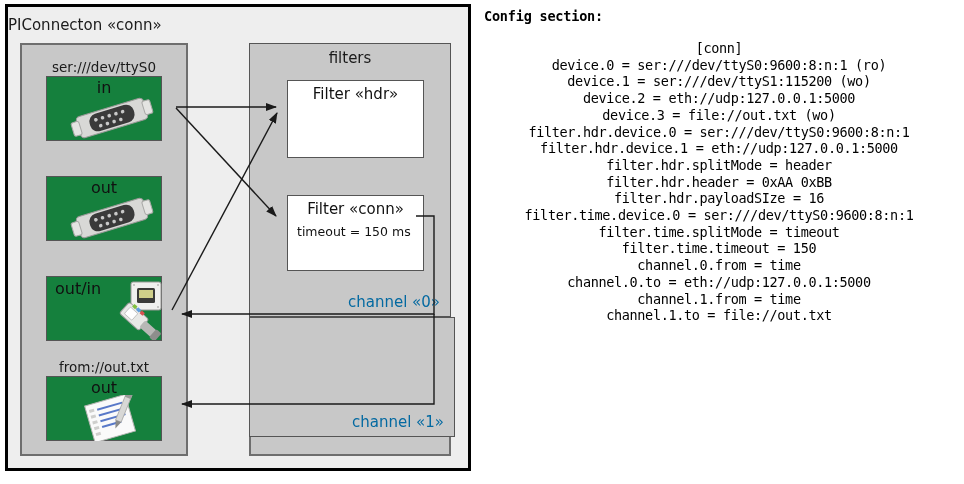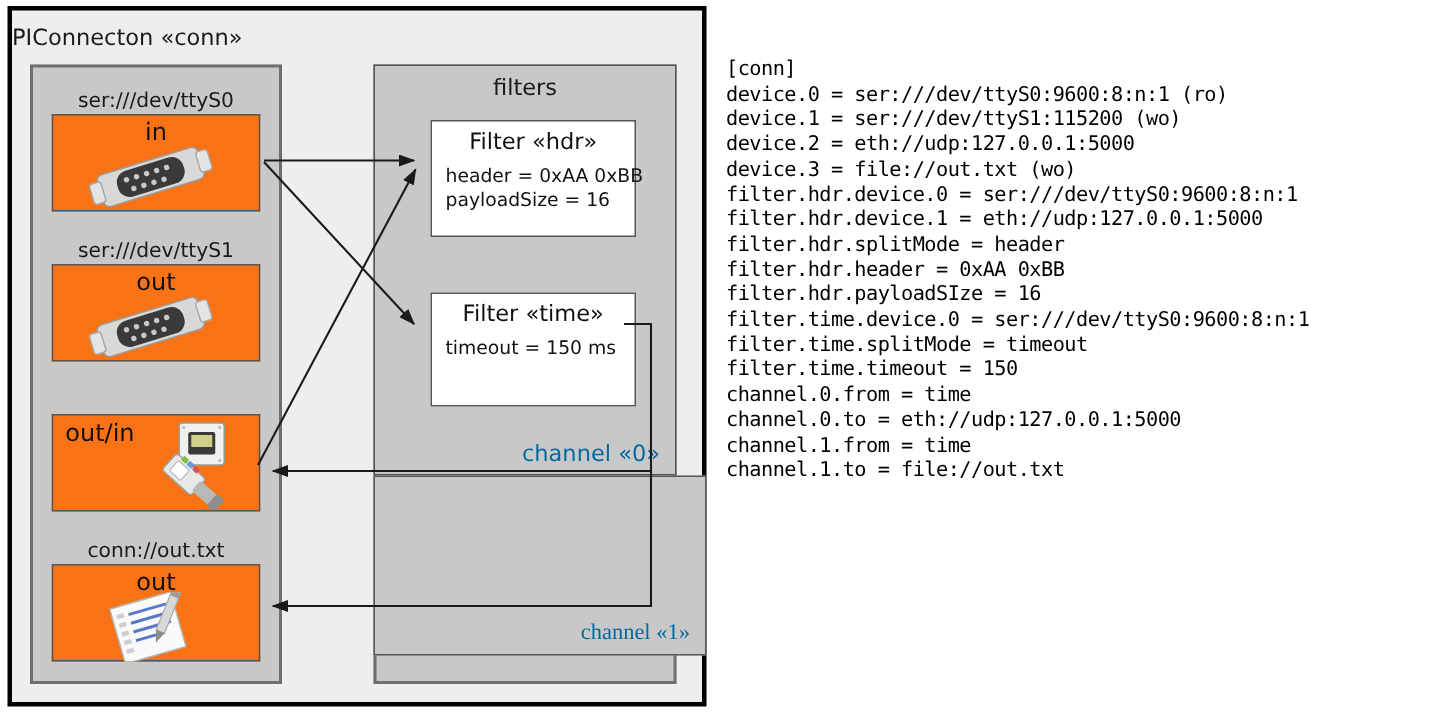--- a/index.html
+++ b/index.html
@@ -18,30 +18,30 @@
   .pkg-title{position:absolute;left:0;top:6px;width:100%;text-align:center;
        font-size:15px;color:#1a1a1a;}
 
   
   #devices{left:12px;top:36px;width:168px;height:413px;}
   #filters{left:241px;top:36px;width:202px;height:413px;}
 
   
   #channel0{position:absolute;left:241px;top:36px;width:202px;height:274px;
             background:#c8c8c8;border:1px solid #555;box-sizing:border-box;}
-  #channel1{position:absolute;left:241px;top:310px;width:222px;height:120px;
-            background:#c8c8c8;border:1px solid #555;box-sizing:border-box;font-family:Liberation Serif, serif;}
+  #channel1{position:absolute;left:241px;top:310px;width:206px;height:120px;
+            background:#c8c8c8;border:1px solid #555;box-sizing:border-box;}
   .ch-label{position:absolute;right:10px;bottom:5px;font-size:15px;color:#0369a1;}
 
   
   .dev{position:absolute;}
   .dev-caption{position:absolute;left:0;top:0;width:100%;text-align:center;
        font-size:13.5px;color:#1a1a1a;white-space:nowrap;}
   .dev-box{position:absolute;left:50%;transform:translateX(-50%);top:17px;
-       width:139px;height:65px;background:#f97316;border:1.5px solid #555;
+       width:116px;height:65px;background:#15803d;border:1.5px solid #555;
        box-sizing:border-box;}
   .dev-io{position:absolute;left:0;top:1px;width:100%;text-align:center;
        font-size:16px;color:#111;}
   .dev-io.left{text-align:left;left:8px;width:auto;}
   .dev-icon{position:absolute;}
 
   
   .filt{position:absolute;background:#ffffff;border:1.5px solid #555;
         box-sizing:border-box;}
   .filt-title{position:absolute;left:0;top:4px;width:100%;text-align:center;
@@ -50,23 +50,23 @@
         line-height:16px;}
 
   
   #wires{position:absolute;left:0;top:0;width:964px;height:484px;
          pointer-events:none;}
 
   
   #config{position:absolute;left:484px;top:8px;width:470px;}
   #config-head{font-family:"DejaVu Sans Mono",monospace;font-weight:bold;
          font-size:13.5px;color:#000;letter-spacing:-0.2px;}
-  #config-body{margin-top:30px;font-family:"DejaVu Sans Mono",monospace;
+  #config-body{margin-top:16px;font-family:"DejaVu Sans Mono",monospace;
          font-size:13.5px;line-height:16.7px;color:#000;white-space:pre;
-         letter-spacing:-0.35px;}
+         letter-spacing:-0.35px;text-align:center;}
 </style>
 </head>
 <body>
 
 <div id="diagram">
 
   <div id="diagram-title">PIConnecton «conn»</div>
 
   <div class="pkg" id="devices"></div>
 
@@ -103,21 +103,20 @@
               <circle cx="51" cy="25" r="1.8"></circle>
           </g>
           <rect x="2" y="14" width="8" height="14" rx="2" fill="#e4e4e2" stroke="#a8a8a6" stroke-width="1"></rect>
           <rect x="76" y="14" width="8" height="14" rx="2" fill="#e4e4e2" stroke="#a8a8a6" stroke-width="1"></rect>
         </g>
       </svg>
     </div>
   </div>
 
   <div class="dev" style="left:12px;top:152px;width:168px;height:90px;">
-    <div class="dev-caption">ser:///dev/ttyS1</div>
     <div class="dev-box">
       <div class="dev-io">out</div>
       <svg class="dev-icon" style="left:22px;top:20px;" width="86" height="42" viewBox="0 0 86 42">
         <g transform="rotate(-17 43 21)">
           <rect x="8" y="10" width="70" height="22" rx="4" fill="#d8d8d6" stroke="#9a9a98" stroke-width="1"></rect>
           <rect x="20" y="12" width="46" height="18" rx="8" fill="#3a3a3a"></rect>
           <g fill="#c9c9c9">
             <circle cx="27" cy="18" r="1.8"></circle>
               <circle cx="34" cy="18" r="1.8"></circle>
             <circle cx="41" cy="18" r="1.8"></circle>
@@ -153,21 +152,21 @@
           <rect x="26" y="26" width="4" height="3.5" fill="#5f9fe0"></rect>
           <rect x="31" y="26" width="4" height="3.5" fill="#d85050"></rect>
           <rect x="40" y="31" width="16" height="9" rx="2" fill="#b8b8b6"></rect>
           <rect x="54" y="30" width="7" height="11" rx="2" fill="#8e8e8c"></rect>
         </g>
       </svg>
     </div>
   </div>
 
   <div class="dev" style="left:12px;top:352px;width:168px;height:90px;">
-    <div class="dev-caption">conn://out.txt</div>
+    <div class="dev-caption">from://out.txt</div>
     <div class="dev-box">
       <div class="dev-io">out</div>
       <svg class="dev-icon" style="left:30px;top:18px;" width="70" height="46" viewBox="0 0 70 46">
         <g transform="rotate(-16 35 23)">
           <rect x="12" y="4" width="42" height="38" fill="#fafafa" stroke="#b4b4b2" stroke-width="1"></rect>
           <g fill="#cfcfcd">
             <rect x="15" y="9" width="5" height="3"></rect>
               <rect x="15" y="15" width="5" height="3"></rect>
             <rect x="15" y="21" width="5" height="3"></rect>
               <rect x="15" y="27" width="5" height="3"></rect>
@@ -184,26 +183,24 @@
             <polygon points="42,30 48,30 45,38" fill="#8a8a88"></polygon>
             <rect x="42" y="0" width="6" height="5" fill="#9a9a98"></rect>
           </g>
         </g>
       </svg>
     </div>
   </div>
 
   <div class="filt" style="left:279px;top:73px;width:137px;height:78px;">
     <div class="filt-title">Filter «hdr»</div>
-    <div class="filt-body" style="white-space:pre;">header = 0xAA 0xBB
-payloadSize = 16</div>
   </div>
 
   <div class="filt" style="left:279px;top:188px;width:137px;height:76px;">
-    <div class="filt-title">Filter «time»</div>
+    <div class="filt-title">Filter «conn»</div>
     <div class="filt-body" style="white-space:pre;">timeout = 150 ms</div>
   </div>
 </div>
 
 <svg id="wires">
   <defs>
     <marker id="ah" markerWidth="11" markerHeight="8" refX="10" refY="4" orient="auto" markerUnits="userSpaceOnUse">
       <path d="M0,0 L11,4 L0,8 z" fill="#1a1a1a"></path>
     </marker>
   </defs>
@@ -213,20 +210,21 @@
   <path d="M176,108 L276,216" fill="none" stroke="#1a1a1a" stroke-width="1.4" marker-end="url(#ah)"></path>
 
   <path d="M172,310 L277,113" fill="none" stroke="#1a1a1a" stroke-width="1.4" marker-end="url(#ah)"></path>
 
   <path d="M416,216 L434,216 L434,314 L182,314" fill="none" stroke="#1a1a1a" stroke-width="1.4" marker-end="url(#ah)"></path>
 
   <path d="M434,314 L434,404 L182,404" fill="none" stroke="#1a1a1a" stroke-width="1.4" marker-end="url(#ah)"></path>
 </svg>
 
 <div id="config">
+  <div id="config-head">Config section:</div>
   <div id="config-body">[conn]
 device.0 = ser:///dev/ttyS0:9600:8:n:1 (ro)
 device.1 = ser:///dev/ttyS1:115200 (wo)
 device.2 = eth://udp:127.0.0.1:5000
 device.3 = file://out.txt (wo)
 filter.hdr.device.0 = ser:///dev/ttyS0:9600:8:n:1
 filter.hdr.device.1 = eth://udp:127.0.0.1:5000
 filter.hdr.splitMode = header
 filter.hdr.header = 0xAA 0xBB
 filter.hdr.payloadSIze = 16

